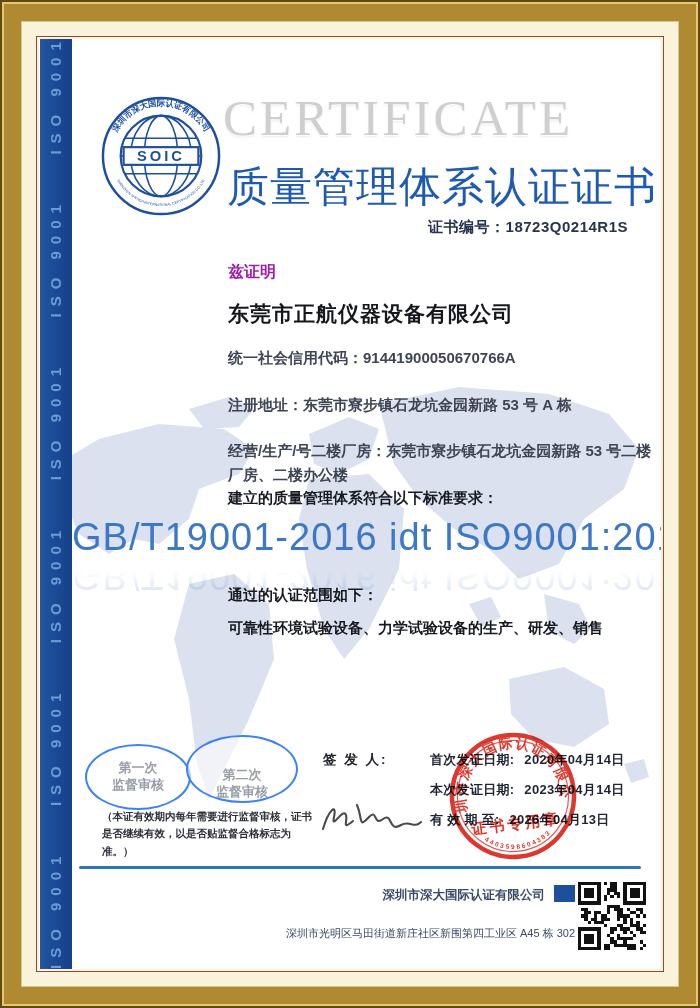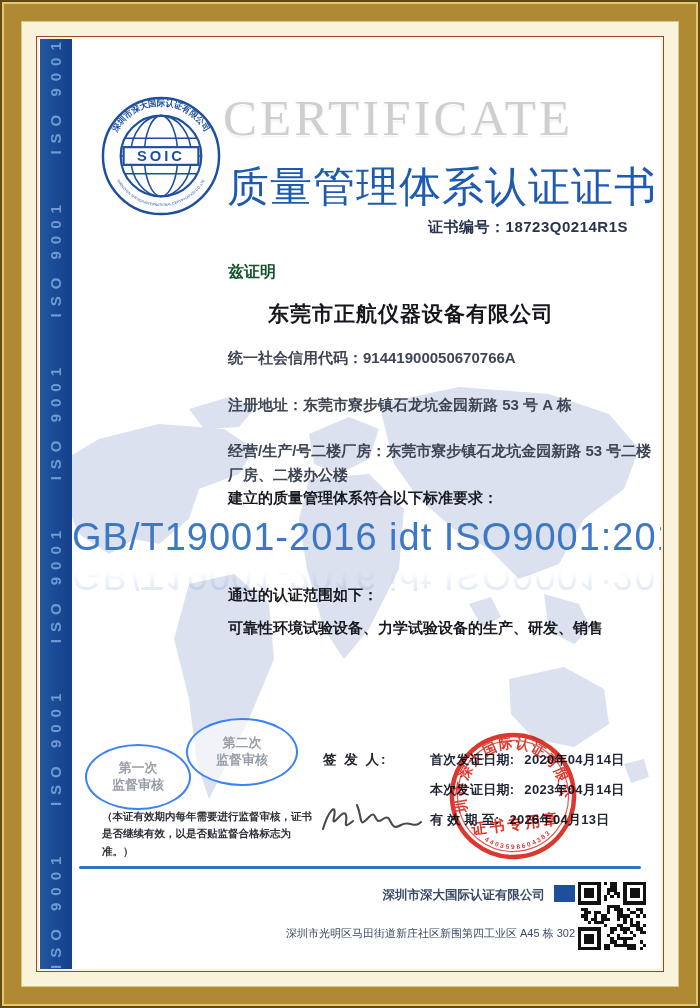--- a/index.html
+++ b/index.html
@@ -35,22 +35,22 @@
     transform:scaleY(-1);opacity:.22;
     -webkit-mask-image:linear-gradient(to top,transparent 45%,rgba(0,0,0,.8));
     mask-image:linear-gradient(to top,transparent 45%,rgba(0,0,0,.8));}
   .cn-title{position:absolute;left:188px;top:103px;z-index:2;
     font-size:42px;font-weight:normal;color:#1d5ab0;letter-spacing:1px;white-space:nowrap;margin-top:17px;}
   .cert-no{position:absolute;top:179px;right:33px;z-index:2;
     font-size:15px;font-weight:bold;color:#283350;letter-spacing:.5px;}
 
   
   .tline{position:absolute;left:189px;z-index:2;font-size:15px;font-weight:600;color:#3e4554;white-space:nowrap;}
-  .intro{top:223px;font-size:16px;color:#14532d;font-family:Liberation Mono, monospace;}
-  .company{top:261px;font-size:21px;font-weight:800;color:#15171c;letter-spacing:1px;margin-left:40px;}
+  .intro{top:223px;font-size:16px;color:#a21caf;font-family:Liberation Mono, monospace;}
+  .company{top:261px;font-size:21px;font-weight:800;color:#15171c;letter-spacing:1px;}
   .credit{top:310px;}
   .reg{top:357px;}
   .op{top:400px;white-space:normal;width:432px;line-height:24px;}
   .std-intro{top:450px;font-weight:800;color:#171a21;}
   .gb-line{position:absolute;left:33px;top:477px;width:589px;z-index:2;text-align:center;
     font-size:38px;font-weight:500;color:#3c78c6;letter-spacing:1px;white-space:nowrap;}
   .gb-reflect{position:absolute;left:33px;top:515px;width:589px;z-index:1;text-align:center;
     font-size:38px;font-weight:500;color:#3c78c6;letter-spacing:1px;white-space:nowrap;
     transform:scaleY(-1);opacity:.28;
     -webkit-mask-image:linear-gradient(to top,transparent 40%,rgba(0,0,0,.8));
@@ -59,21 +59,21 @@
   .scope{top:580px;font-weight:800;color:#171a21;}
 
   
   .map{position:absolute;left:0;top:330px;width:622px;height:560px;z-index:0;}
 
   
   .audit-ellipse{position:absolute;z-index:2;border:2px solid #3b82f6;border-radius:50%;
     display:flex;flex-direction:column;align-items:center;justify-content:center;
     color:#989ea7;font-size:13px;font-weight:600;line-height:1.3;background:rgba(255,255,255,.6);}
   .e1{left:46px;top:705px;width:102px;height:62px;}
-  .e2{left:147px;top:679px;width:108px;height:64px;}
+  .e2{left:147px;top:696px;width:108px;height:64px;justify-content:flex-end;}
   .audit-note{position:absolute;left:63px;top:769px;width:218px;z-index:2;
     font-size:10.5px;font-weight:700;color:#2d3037;line-height:1.65;}
 
   
   .signer-label{position:absolute;left:284px;top:712px;z-index:2;font-size:13.5px;font-weight:bold;color:#20242c;letter-spacing:2px;}
   .signature{position:absolute;left:274px;top:750px;z-index:2;}
   .date-row{position:absolute;left:391px;z-index:1;font-size:13px;font-weight:bold;color:#1d2433;white-space:nowrap;letter-spacing:.3px;}
   .d1{top:712px;} .d2{top:742px;} .d3{top:772px;}
   .date-row .val{margin-left:6px;}
 

